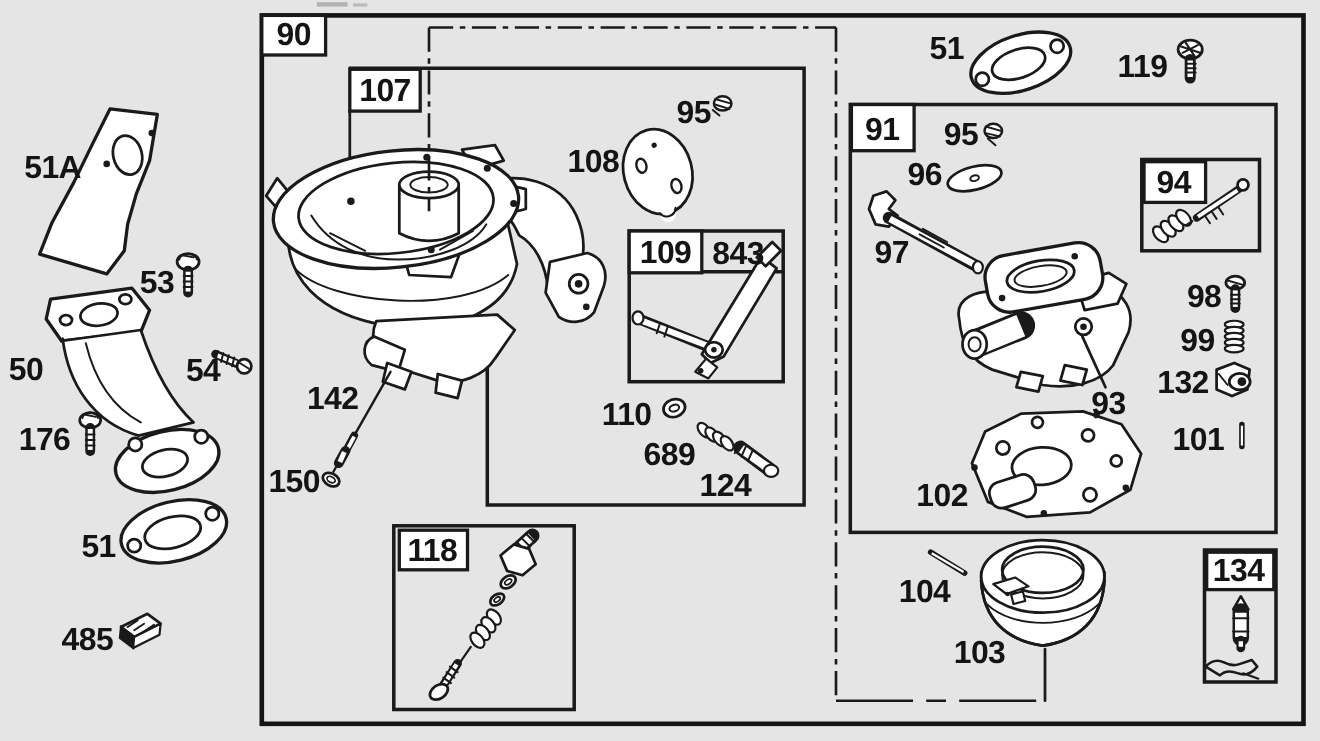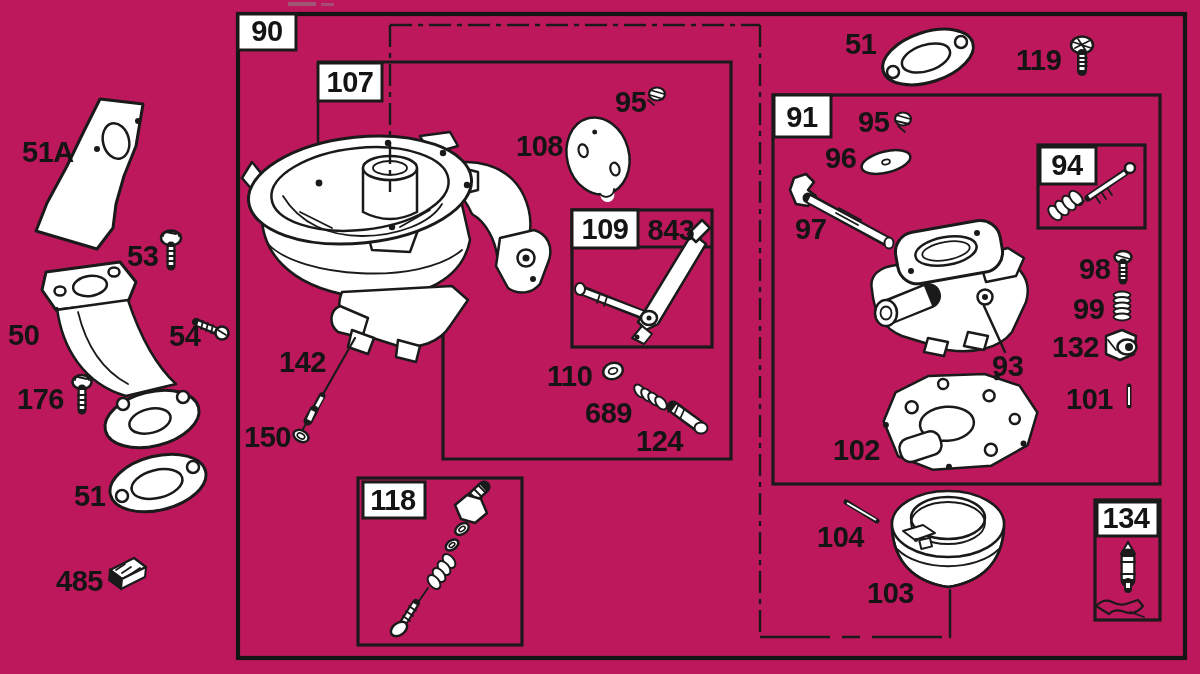--- a/index.html
+++ b/index.html
@@ -1,16 +1,16 @@
 <!DOCTYPE html>
 <html><head>
 <meta charset="utf-8">
 <style>
   html,body{margin:0;padding:0;background:#fff;}
-  #page{position:relative;width:1200px;height:674px;background:#be185d;overflow:hidden;}
+  #page{position:relative;width:1200px;height:674px;background:#e5e5e5;overflow:hidden;}
   svg{display:block}
   .box{fill:none;stroke:#1a1a1a;stroke-width:3.2;stroke-linejoin:miter}
   .obox{fill:none;stroke:#141414;stroke-width:4.2}
   .lbox{fill:#ffffff;stroke:#1a1a1a;stroke-width:3}
   .fw{fill:#ffffff;stroke:#1a1a1a;stroke-width:2.5;stroke-linejoin:round}
   .fw3{fill:#ffffff;stroke:#1a1a1a;stroke-width:3;stroke-linejoin:round}
   .ln{stroke:#1a1a1a;fill:none;stroke-width:2.5;stroke-linecap:round;stroke-linejoin:round}
   .ln2{stroke:#1a1a1a;fill:none;stroke-width:1.8;stroke-linecap:round}
   .dd{stroke:#1a1a1a;fill:none;stroke-width:2.4;stroke-dasharray:22 6 5 6}
   .ink{fill:#1a1a1a;stroke:none}

